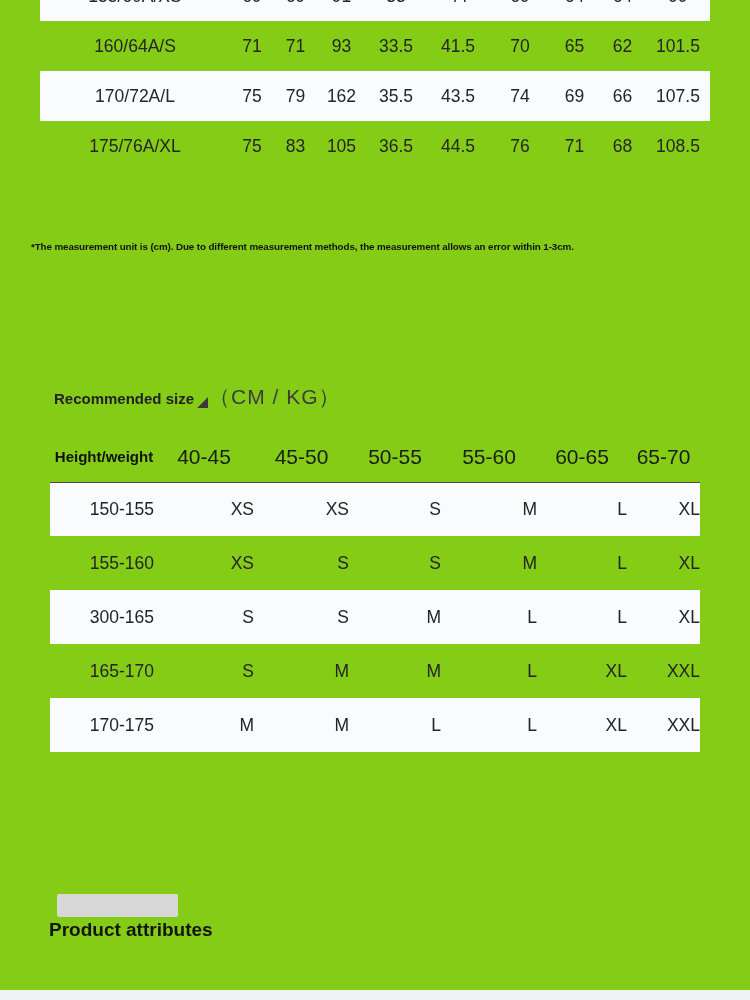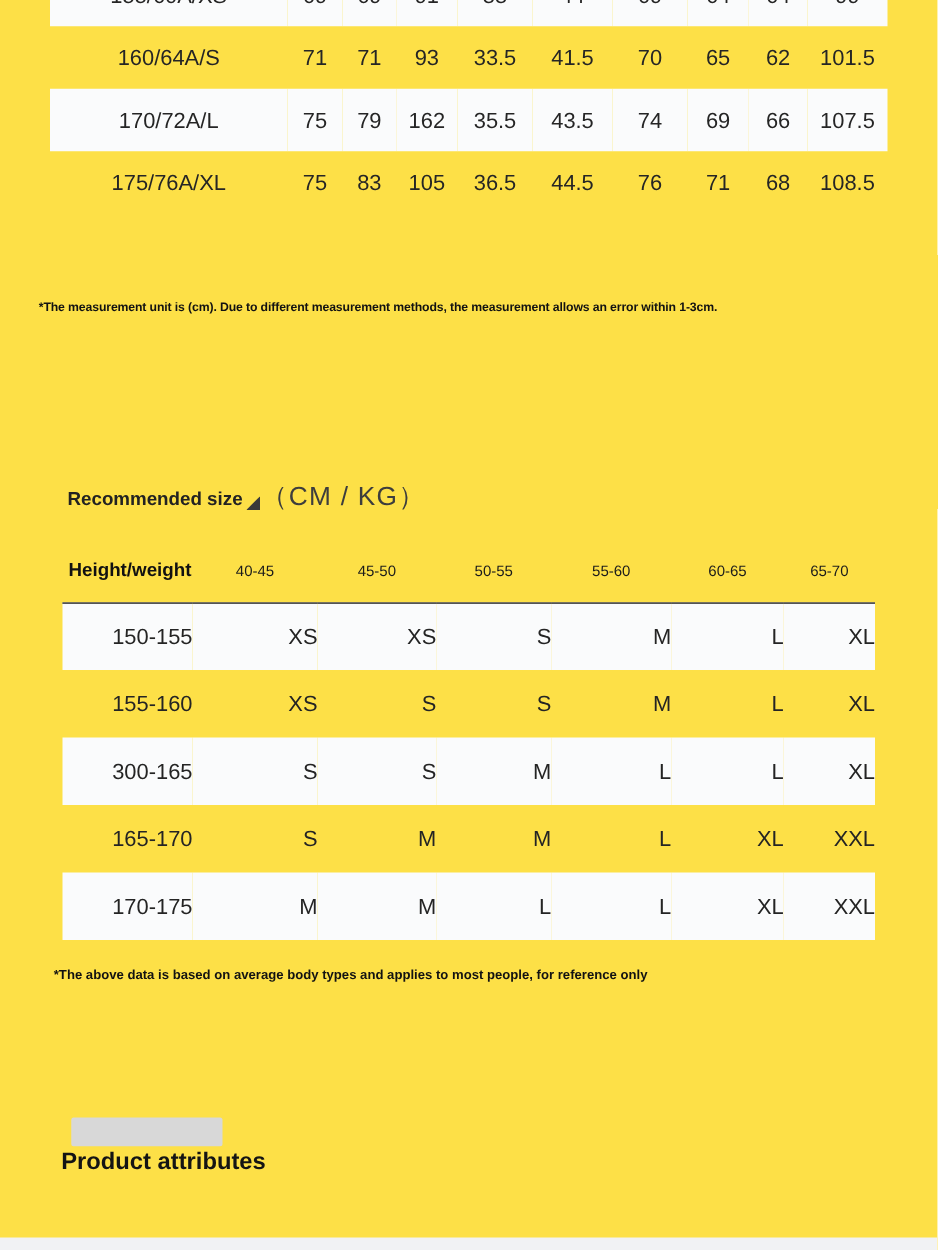--- a/index.html
+++ b/index.html
@@ -1,18 +1,18 @@
 <!DOCTYPE html>
 <html><head>
 <meta charset="utf-8">
 <style>
   * { margin:0; padding:0; box-sizing:border-box; }
   html,body { background:#ffffff; }
   body { font-family:"Liberation Sans","DejaVu Sans",sans-serif; }
-  .page { position:relative; width:750px; height:1000px; background:#fde047; overflow:hidden; margin:0 auto; }
+  .page { position:relative; width:750px; height:1000px; background:#84cc16; overflow:hidden; margin:0 auto; }
 
   
   .meas-table { position:absolute; left:40px; top:-29px; width:670px;
                 border-collapse:collapse; table-layout:fixed; }
   .meas-table td { height:50px; text-align:center; vertical-align:middle;
                    font-size:17.5px; color:#252525; white-space:nowrap; }
   .meas-table tbody tr:nth-child(odd) { background:#fafbfc; }
 
   
   .note { position:absolute; font-weight:700; color:#121212; white-space:nowrap; }
@@ -23,21 +23,21 @@
   .rec-title { position:absolute; left:54px; top:383px; display:flex; align-items:baseline; }
   .rec-label { font-size:15px; font-weight:700; color:#222222; }
   .tri { width:11px; height:11px; background:#3a3a3a; align-self:flex-end;
          margin:0 1px 3px 3px; clip-path:polygon(100% 0, 100% 100%, 0 100%); }
   .rec-suffix { font-size:21px; font-weight:400; color:#3d3d3d; letter-spacing:1px; }
 
   
   .rec-table { position:absolute; left:50px; top:432px; width:650px;
                border-collapse:collapse; table-layout:fixed; }
   .rec-table thead th { height:50px; vertical-align:middle; text-align:center;
-                        font-size:12px; font-weight:400; color:#1b1b1b;
+                        font-size:21px; font-weight:400; color:#1b1b1b;
                         border-bottom:1px solid #4a4a4a; white-space:nowrap; }
   .rec-table thead th.hw { text-align:center; padding-left:4px;
                            font-size:15px; font-weight:700; color:#111111; }
   .rec-table tbody td { height:54px; vertical-align:middle; text-align:right;
                         font-size:17.5px; color:#242424; white-space:nowrap; }
   .rec-table tbody tr:nth-child(odd) { background:#fafbfc; }
 
   
   .ph-box { position:absolute; left:57px; top:894px; width:121px; height:23px;
             background:#d8d8d8; border-radius:2px; }
@@ -187,21 +187,20 @@
         <td>M</td>
         <td>M</td>
         <td>L</td>
         <td>L</td>
         <td>XL</td>
         <td>XXL</td>
       </tr>
     </tbody>
   </table>
 
-  <p class="note note2">*The above data is based on average body types and applies to most people, for reference only</p>
 
   <div class="ph-box"></div>
 
   <h2 class="attr-title">Product attributes</h2>
 
   <div class="bottom-bar"></div>
 
 </div>
 
 </body></html>

